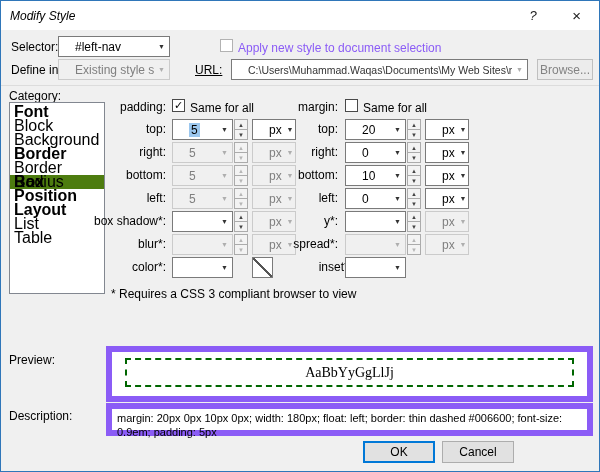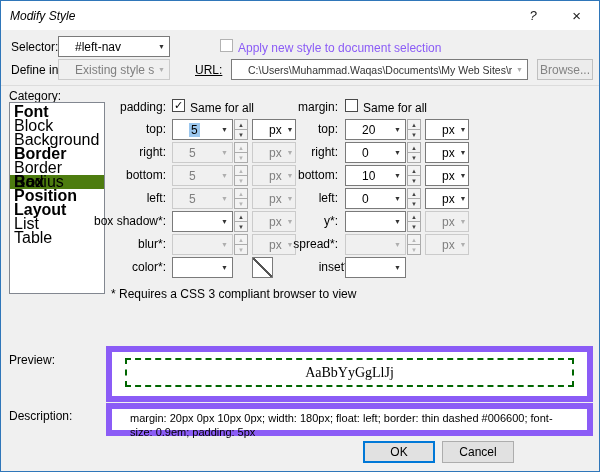--- a/index.html
+++ b/index.html
@@ -41,21 +41,21 @@
   .catitem.bold { font-weight:bold; }
   .catitem.selected { background:#4d7c0f; }
 
   .swatch { position:absolute; width:21px; height:21px; box-sizing:border-box; border:1px solid #7a7a7a;
             background:linear-gradient(45deg, #fff 46%, #555 46%, #555 54%, #fff 54%); }
 
   .panelbox { position:absolute; background:#fff; border:6px solid #8b5cf6; box-sizing:border-box; }
   .preview-sample { position:absolute; left:13px; right:13px; top:6px; bottom:9px; border:2px dashed #006600;
                     display:flex; align-items:center; justify-content:center;
                     font-family:"Liberation Serif","DejaVu Serif",serif; font-size:14px; }
-  .desc-text { padding:2px 18px; font-size:11px; line-height:14px; }
+  .desc-text { padding:2px 5px; font-size:11px; line-height:14px; }
 
   .btn { position:absolute; width:72px; height:22px; box-sizing:border-box; background:#e1e1e1; border:1px solid #adadad;
          display:flex; align-items:center; justify-content:center; font-size:12px; }
   .btn.primary { border-color:#0078d7; box-shadow:inset 0 0 0 1px #0078d7; }
   .btn.dis { color:#838383; border-color:#bfbfbf; background:#ececec; }
 </style>
 </head>
 <body>
 
 <div class="dialog">

